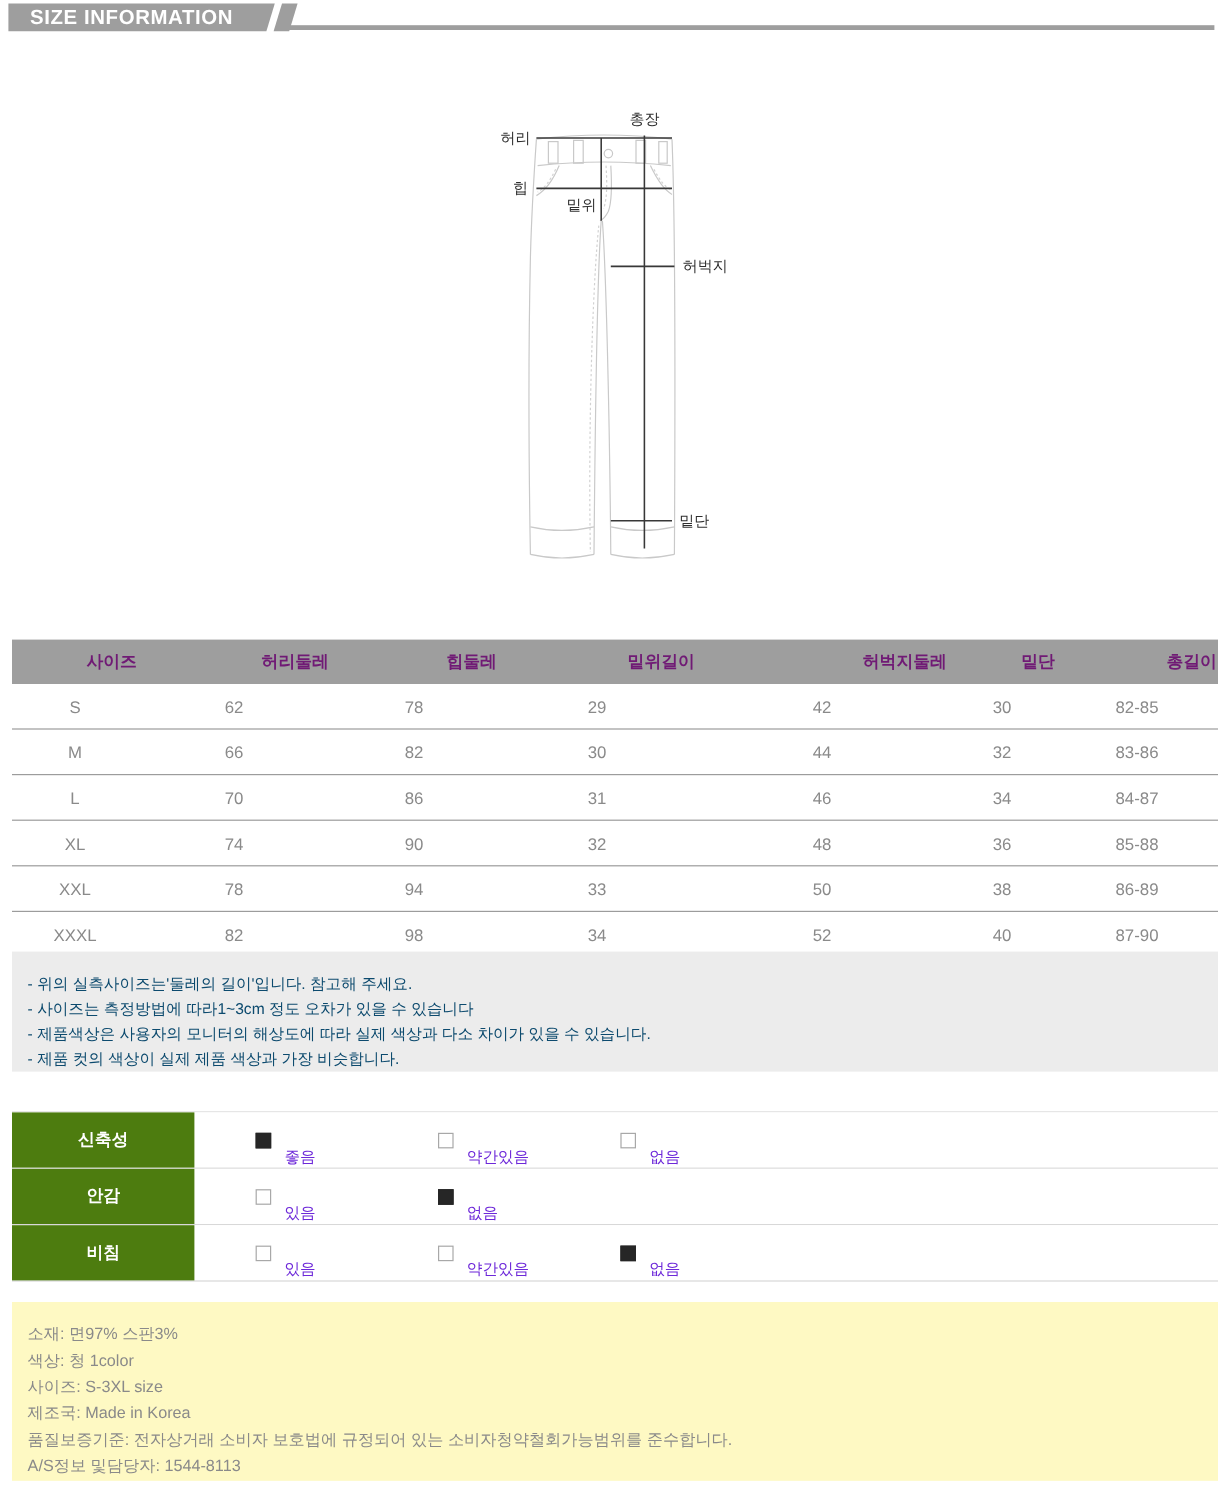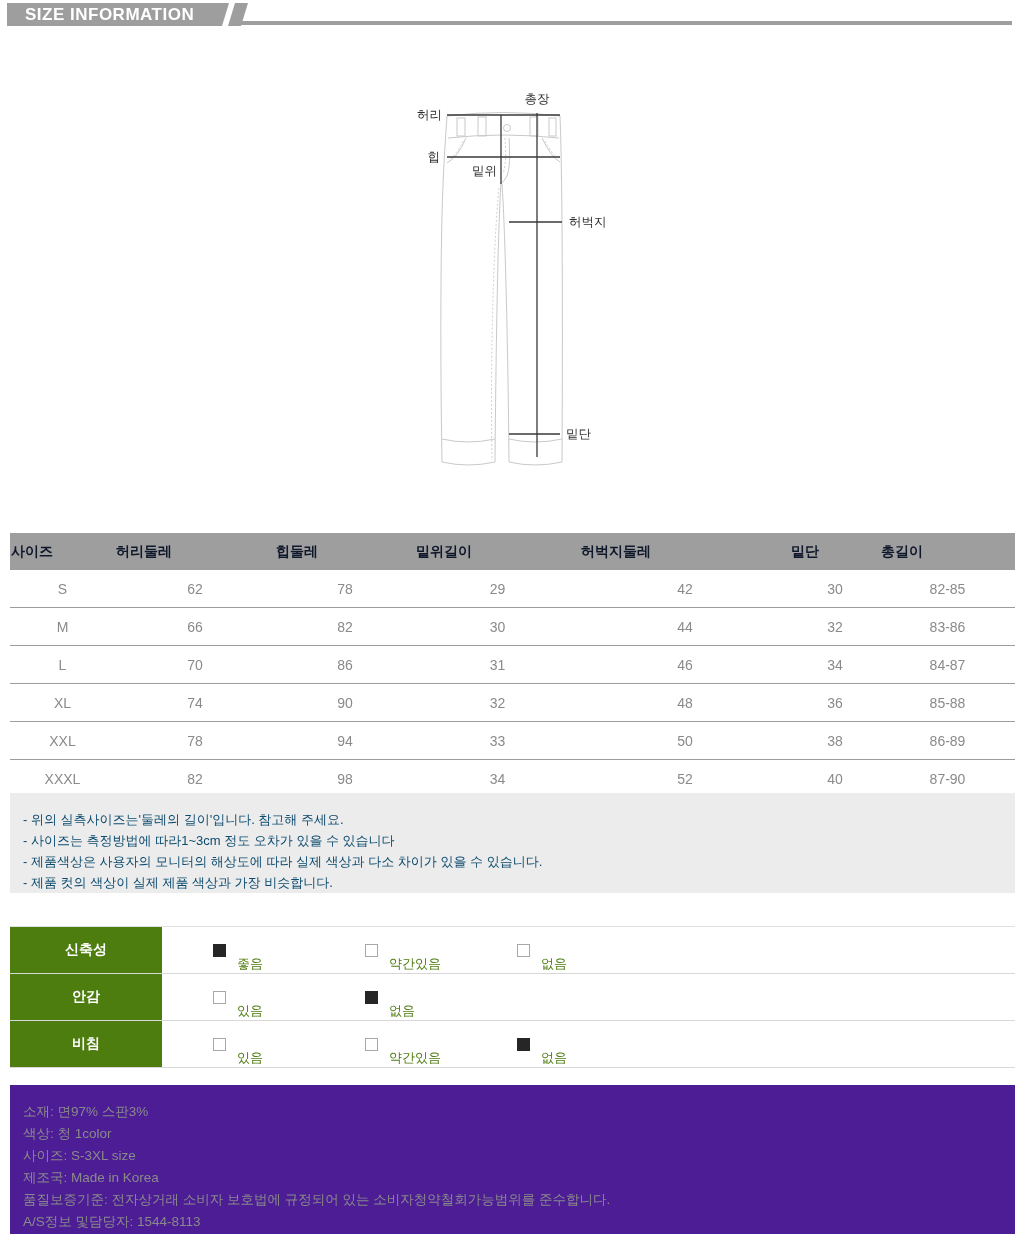--- a/index.html
+++ b/index.html
@@ -7,40 +7,40 @@
   .page{position:relative;width:1025px;height:1248px;background:#fff;overflow:hidden;}
 
   
   .header-svg{position:absolute;top:0;left:0;}
 
   
   .diagram-svg{position:absolute;top:85px;left:412px;}
 
   
   table.size-table{position:absolute;top:533px;left:10px;width:1005px;border-collapse:collapse;table-layout:fixed;}
-  table.size-table th{background:#9e9e9e;color:#0f172a;font-weight:bold;font-size:14px;height:35px;text-align:left;}
+  table.size-table th{background:#9e9e9e;color:#701a75;font-weight:bold;font-size:14px;height:35px;text-align:right;}
   table.size-table td{height:35px;text-align:center;color:#8a8a8a;font-size:14px;border-bottom:1px solid #9c9c9c;background:#fff;}
   table.size-table tr:last-child td{border-bottom:2px solid #7c7c7c;}
 
   
   .notes{position:absolute;top:793px;left:10px;width:1005px;height:100px;background:#ececec;box-sizing:border-box;padding:16px 14px 0 13px;}
   .note-line{font-size:13px;color:#0c4a6e;line-height:21px;}
 
   
   .spec-table{position:absolute;top:926px;left:10px;width:1005px;border-top:1px solid #e0e0e0;}
   .spec-row{display:flex;height:46px;border-bottom:1px solid #d8d8d8;align-items:stretch;background:#fff;}
   .spec-label{width:152px;background:#4d7c0f;color:#fff;font-weight:bold;font-size:14px;display:flex;align-items:center;justify-content:center;flex:none;}
   .spec-options{flex:1;display:flex;align-items:center;padding-left:51px;}
   .spec-option{width:152px;display:flex;align-items:center;flex:none;}
   .cb{width:13px;height:13px;border:1px solid #a8a8a8;background:#fff;box-sizing:border-box;flex:none;}
   .cb.checked{background:#262626;border-color:#262626;}
-  .opt-label{font-size:13px;color:#4d7c0f;margin-left:11px;margin-top:27px;}
-
-  
-  .info-box{position:absolute;top:1085px;left:10px;width:1005px;height:149px;background:#4c1d95;box-sizing:border-box;padding:16px 14px 0 13px;}
+  .opt-label{font-size:13px;color:#6d28d9;margin-left:11px;margin-top:27px;}
+
+  
+  .info-box{position:absolute;top:1085px;left:10px;width:1005px;height:149px;background:#fef9c3;box-sizing:border-box;padding:16px 14px 0 13px;}
   .info-line{font-size:13.5px;color:#8a8a8a;line-height:22px;}
 </style>
 </head>
 <body>
 
 <div class="page">
 
   <svg class="header-svg" width="1025" height="28">
     <polygon points="7,3 229,3 222,26 7,26" fill="#9e9e9e"></polygon>
     <polygon points="235,3 248,3 241,26 228,26" fill="#9e9e9e"></polygon>

